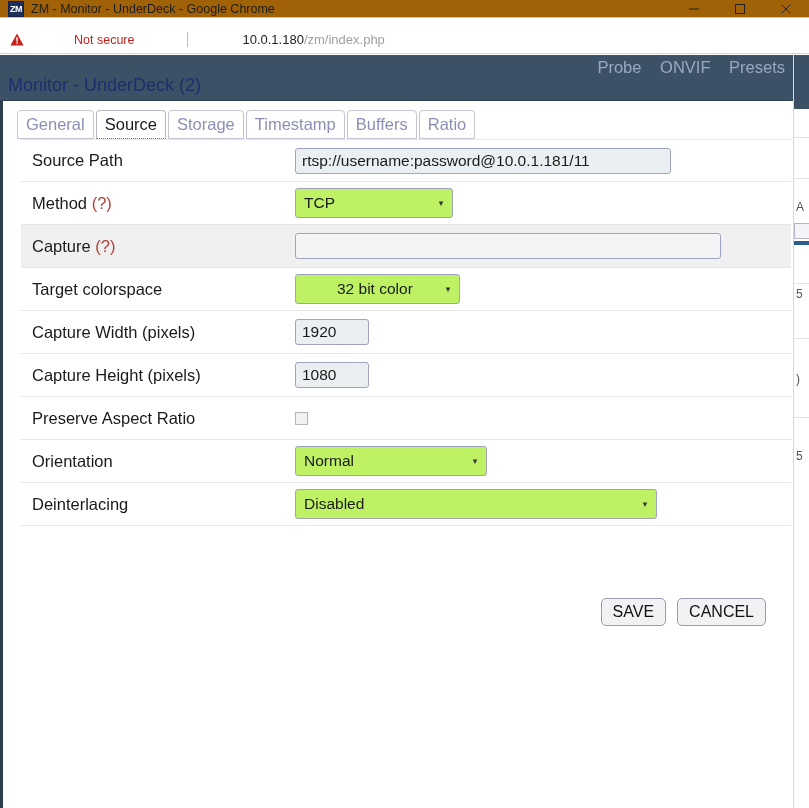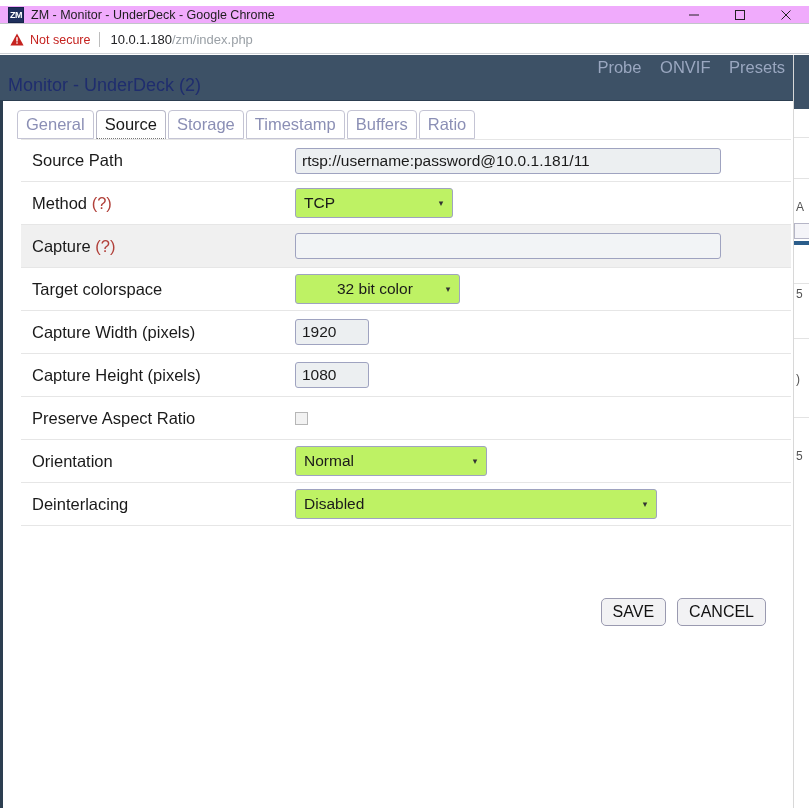--- a/index.html
+++ b/index.html
@@ -8,24 +8,23 @@
     width: 809px; height: 808px;
     overflow: hidden;
     background: #ffffff;
     font-family: "Liberation Sans", sans-serif;
   }
 
   
   .titlebar {
     position: absolute; top: 0; left: 0;
     width: 809px; height: 18px;
-    background: #f0abfc;
+    background: #a16207;
     display: flex; align-items: center;
     border-bottom: 1px solid #c2c5ca;
-    margin-top: 6px;
   }
   .favicon {
     width: 16px; height: 16px;
     margin-left: 8px; margin-right: 7px;
     background: #1f2f5c;
     border: 1px solid #16224a;
     color: #ffffff;
     font-size: 9px; font-weight: bold;
     line-height: 14px; text-align: center;
     letter-spacing: -0.5px;
@@ -46,20 +45,21 @@
   }
   .winbtn svg { display: block; }
 
   
   .addressbar {
     position: absolute; top: 26px; left: 0;
     width: 809px; height: 28px;
     background: #ffffff;
     display: flex; align-items: center;
     border-bottom: 1px solid #cfd2d6;
+    gap: 44px;
   }
   .warn-icon { margin-left: 10px; margin-right: 6px; display: flex; align-items: center; }
   .not-secure {
     color: #c5221f; font-size: 12.5px; margin-right: 9px;
   }
   .url-sep {
     width: 1px; height: 15px; background: #bdbdbd; margin-right: 10px;
   }
   .url { font-size: 13px; color: #9aa0a6; white-space: nowrap; }
   .url b { color: #202124; font-weight: normal; }
@@ -168,21 +168,21 @@
   input.txt, .sel {
     font-family: "Liberation Sans", sans-serif;
     font-size: 15.5px;
     color: #1a1a1a;
     background: #eceff1;
     border: 1px solid #9fa3c0;
     border-radius: 3px;
     padding: 3px 6px;
     outline: none;
   }
-  input.src  { width: 426px; }
+  input.src  { width: 376px; }
   input.num  { width: 74px; }
   input.opt  { width: 426px; background: #f2f4f6; }
 
   .sel {
     position: relative;
     display: inline-flex; align-items: center;
     height: 30px; padding: 0 0 0 8px;
     background: #bef264;
   }
   .sel .sel-val { flex: 1 1 auto; white-space: nowrap; }

